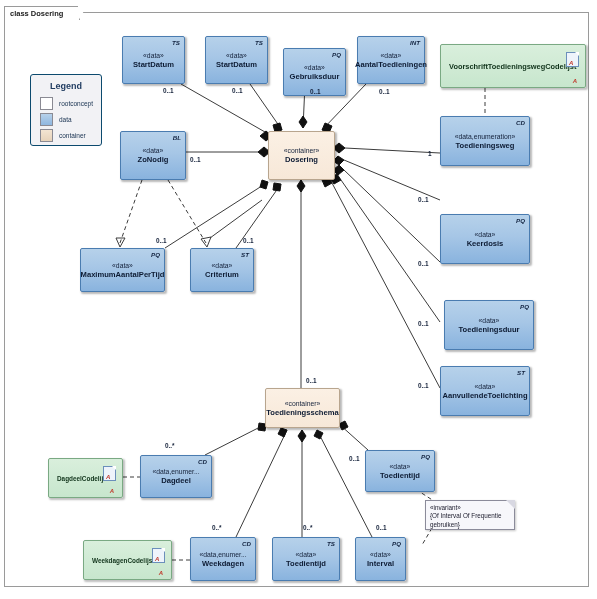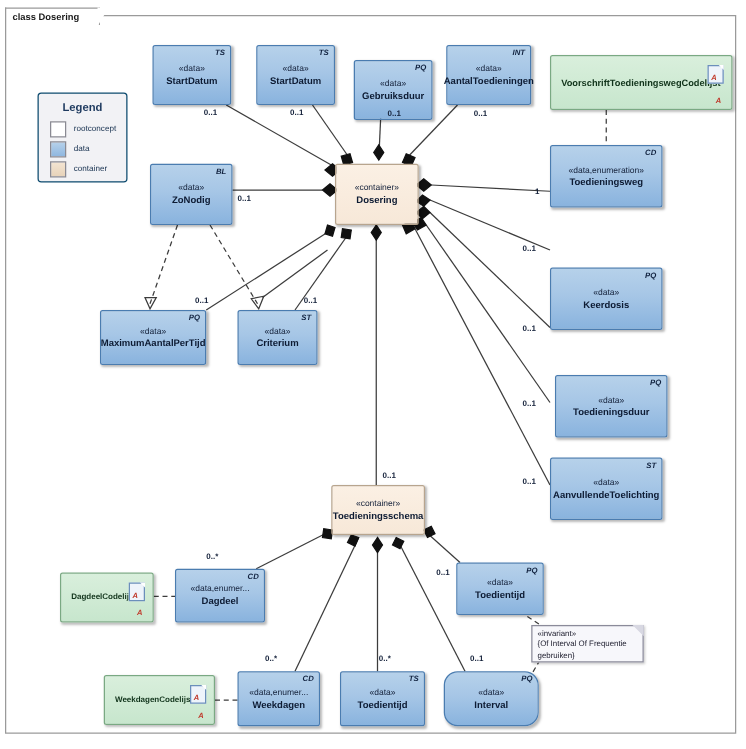--- a/index.html
+++ b/index.html
@@ -286,21 +286,21 @@
   </div>
 
   <div class="node data" style="left:272px;top:537px;width:68px;height:44px;">
     <div class="corner">TS</div>
     <div class="nbody">
       <div class="stereo">«data»</div>
       <div class="nname">Toedientijd</div>
     </div>
   </div>
 
-  <div class="node data" style="left:355px;top:537px;width:76px;height:44px;border-radius:11px;">
+  <div class="node data" style="left:355px;top:537px;width:51px;height:44px;">
     <div class="corner">PQ</div>
     <div class="nbody">
       <div class="stereo">«data»</div>
       <div class="nname">Interval</div>
     </div>
   </div>
 
   <div class="node codelijst" style="left:440px;top:44px;width:146px;height:44px;">
     <span class="cl-name">VoorschriftToedieningswegCodelijst</span>
     <span class="docicon">

